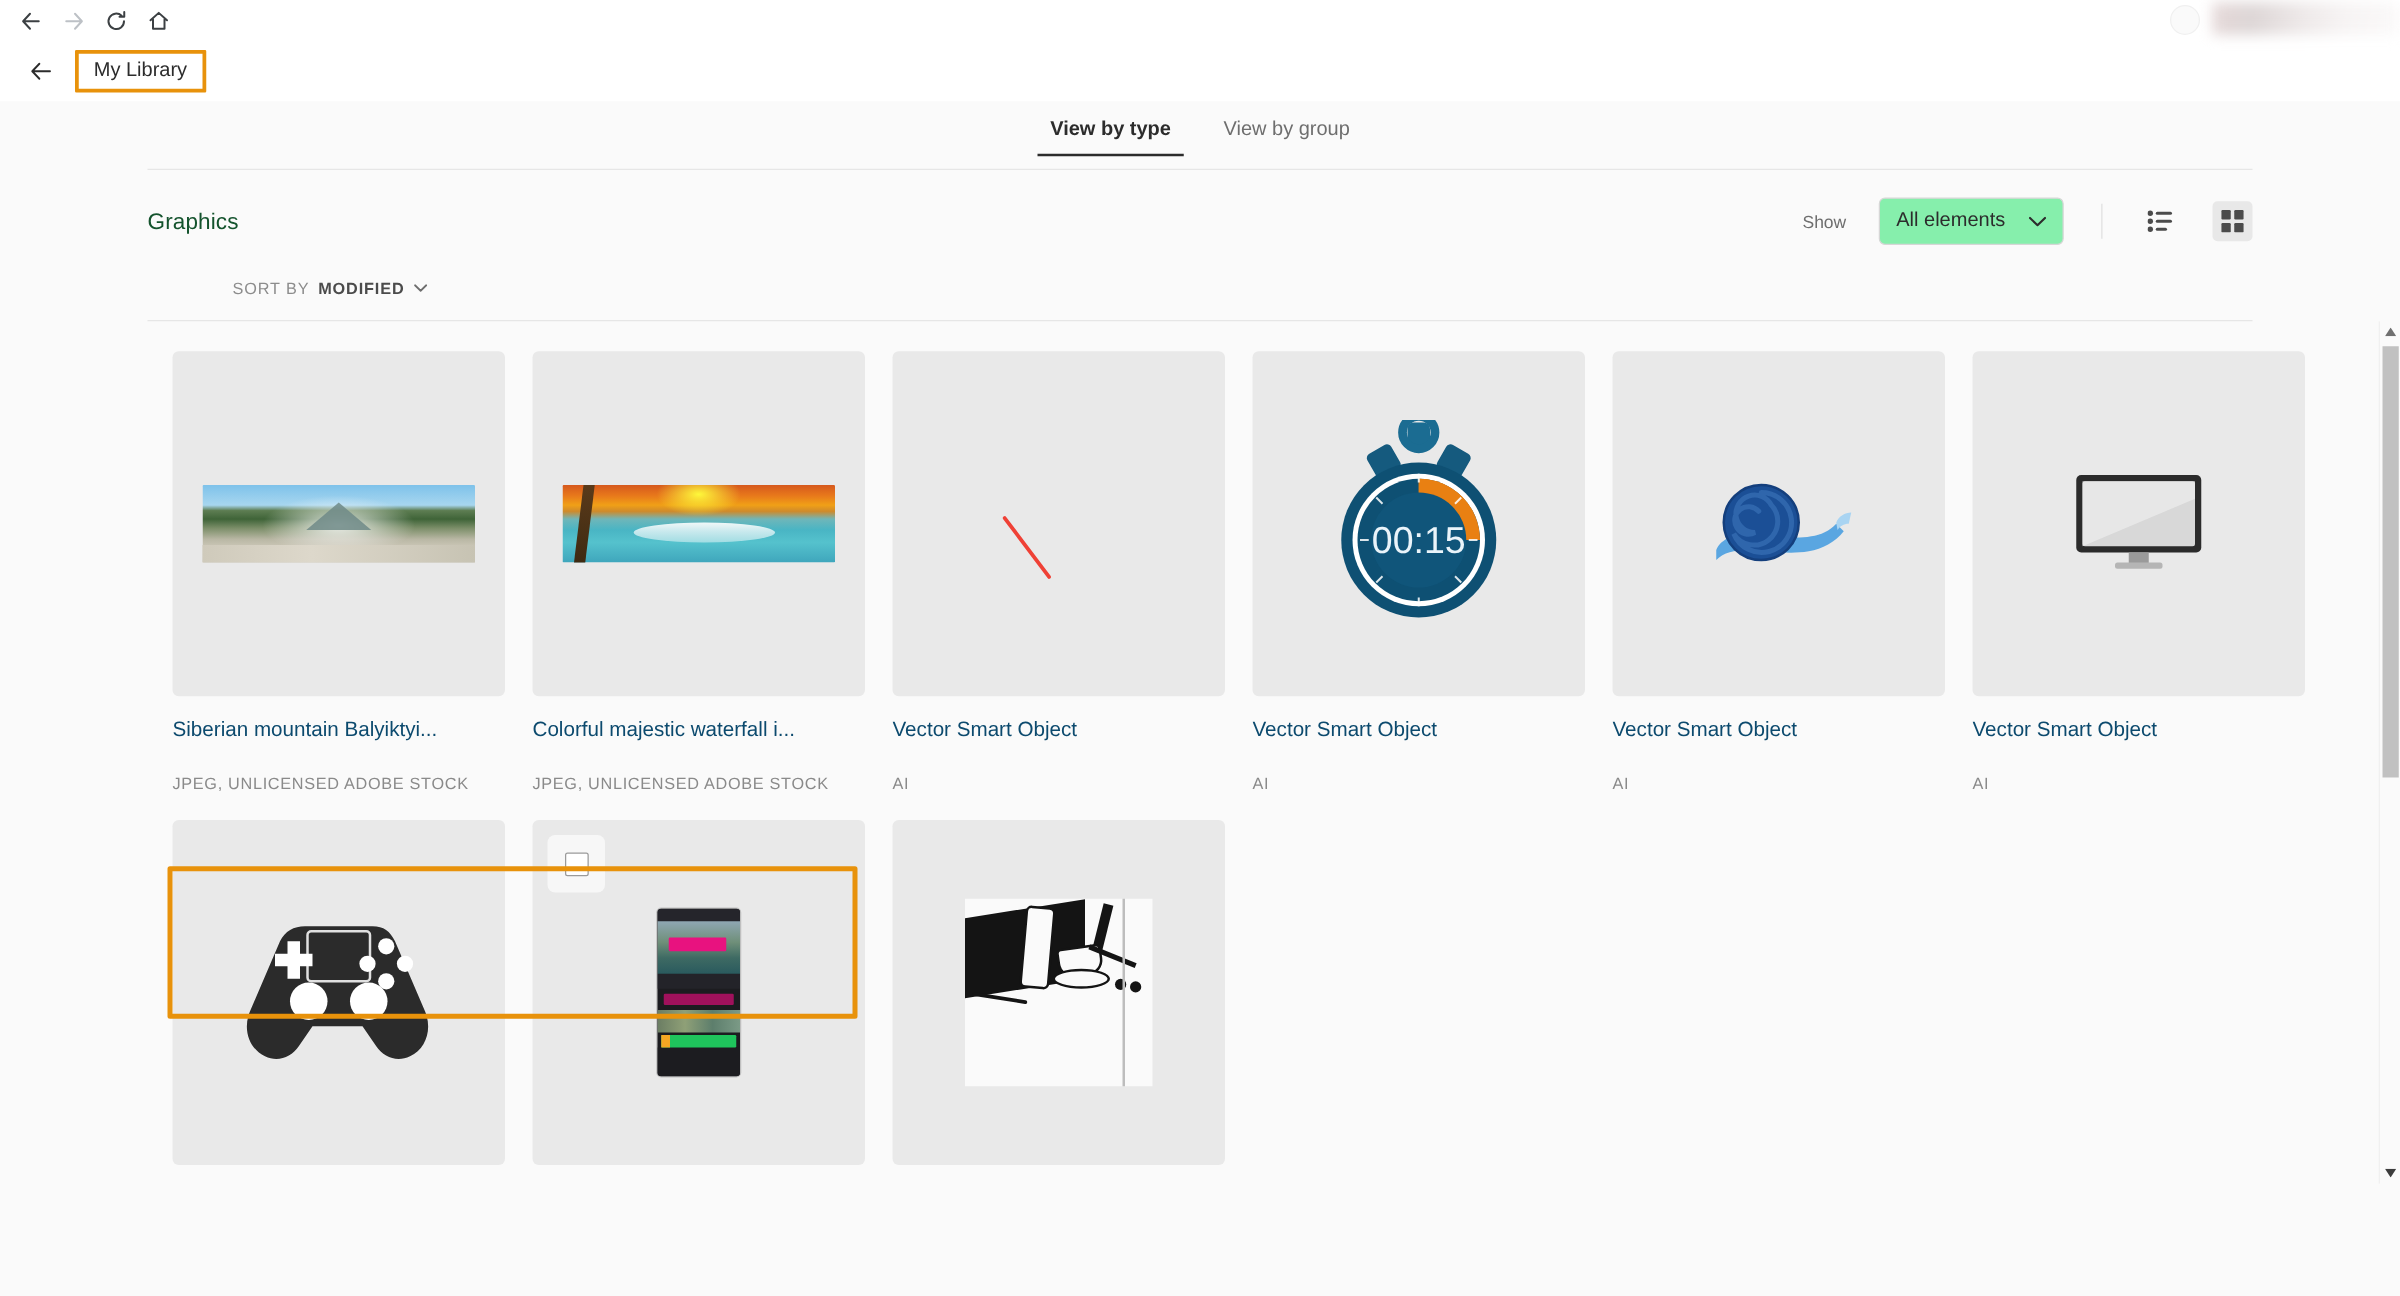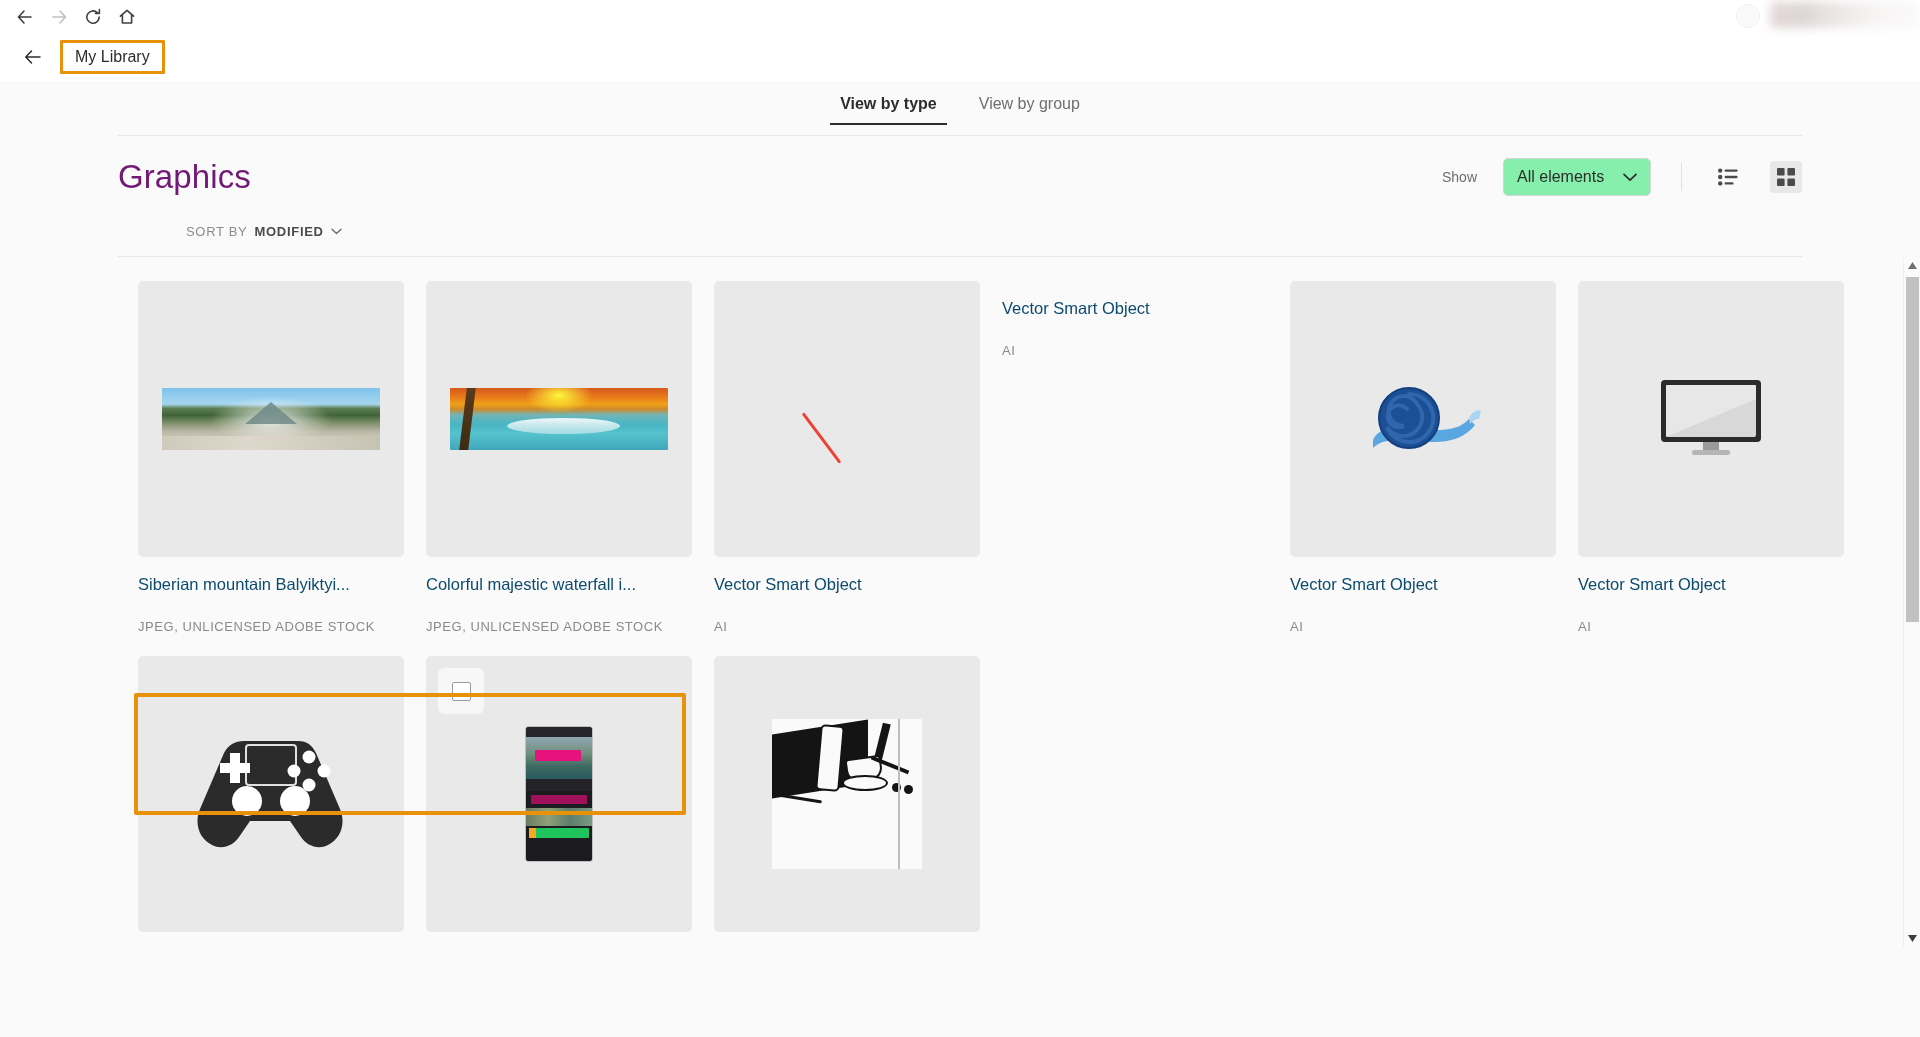--- a/index.html
+++ b/index.html
@@ -134,22 +134,22 @@
     background: #e6e6e6;
     margin: 0 118px 0 118px;
   }
 
   .section-head {
     display: flex;
     align-items: center;
     padding: 22px 118px 0 118px;
   }
   .section-title {
-    font-size: 33px;
-    color: #701a75;
+    font-size: 18px;
+    color: #14532d;
     font-weight: normal;
     letter-spacing: 0.1px;
   }
   .section-right {
     margin-left: auto;
     display: flex;
     align-items: center;
     gap: 26px;
   }
   .show-label { font-size: 14px; color: #6e6e6e; }
@@ -525,20 +525,38 @@
 
       <div class="card">
         <div class="thumb">
           <div class="redline"></div>
         </div>
         <div class="card-title">Vector Smart Object</div>
         <div class="card-meta">AI</div>
       </div>
 
       <div class="card">
+        <div class="thumb">
+          <svg width="152" height="166" viewBox="0 0 152 166">
+            <rect x="37" y="22" width="22" height="22" rx="4" fill="#155a7e" transform="rotate(-30 48 33)"></rect>
+            <rect x="93" y="22" width="22" height="22" rx="4" fill="#155a7e" transform="rotate(30 104 33)"></rect>
+            <rect x="67" y="2" width="18" height="22" rx="5" fill="#1b6c92"></rect>
+            <circle cx="76" cy="10" r="13" fill="none" stroke="#1b6c92" stroke-width="7"></circle>
+            <circle cx="76" cy="96" r="62" fill="#0e5073"></circle>
+            <circle cx="76" cy="96" r="53" fill="#ffffff"></circle>
+            <circle cx="76" cy="96" r="49" fill="#0e5073"></circle>
+            <path d="M76 47a49 49 0 0 1 43.5 26.5l-43.5 22.5z" fill="#e98012"></path>
+            <path d="M76 47a49 49 0 0 1 49 49h-49z" fill="#e98012"></path>
+            <circle cx="76" cy="96" r="38" fill="#10557a"></circle>
+            <g stroke="#ffffff" stroke-width="1.6" opacity=".85">
+              <path d="M76 43v7M76 142v7M29 96h7M116 96h7M42 62l5 5M105 125l5 5M42 130l5-5M105 67l5-5"></path>
+            </g>
+            <text x="76" y="106" font-family="Liberation Sans, sans-serif" font-size="30" fill="#eaf4fa" text-anchor="middle">00:15</text>
+          </svg>
+        </div>
         <div class="card-title">Vector Smart Object</div>
         <div class="card-meta">AI</div>
       </div>
 
       <div class="card">
         <div class="thumb">
           <svg width="120" height="78" viewBox="0 0 120 78">
             <path d="M10 60c4-10 18-14 32-13 16 1 28 5 44 2 8-1 14-4 20-10l6 6c-7 9-17 14-28 16-18 3-34-1-48-1-12 0-20 2-26 8z" fill="#4a9fe0" opacity=".9"></path>
             <path d="M106 38c2-5 7-8 12-8l-2 9c-4 0-7 2-9 5z" fill="#a9d4f2"></path>
             <circle cx="46" cy="38" r="30" fill="#1b4f96"></circle>

